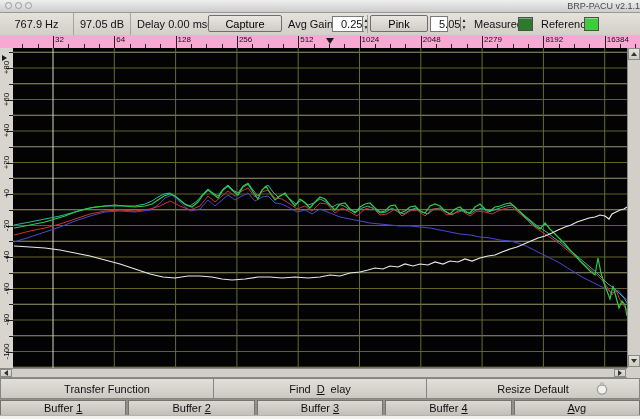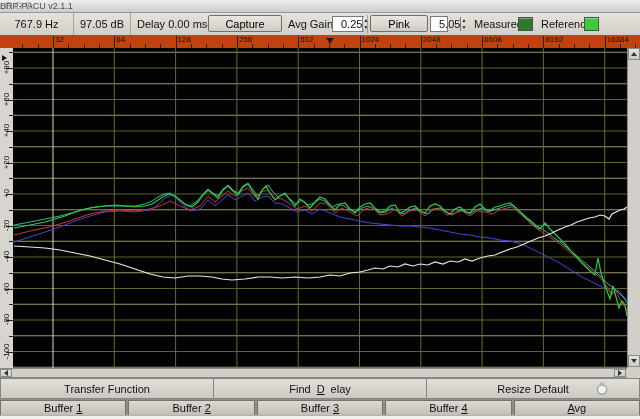--- a/index.html
+++ b/index.html
@@ -4,41 +4,41 @@
 <style>
   html,body{margin:0;padding:0;}
   body{font-family:"Liberation Sans","DejaVu Sans",sans-serif;}
   #app{position:relative;width:640px;height:419px;background:#d6d3cd;overflow:hidden;
        -webkit-user-select:none;user-select:none;}
 
   
   .titlebar{position:absolute;left:0;top:0;width:640px;height:12px;
     background:linear-gradient(#efefef,#cccccc);border-bottom:1px solid #979797;}
   .title{position:absolute;left:0;right:0;top:0;height:12px;line-height:12px;
-    text-align:left;font-size:9px;color:#4a4a4a;}
+    text-align:right;font-size:9px;color:#4a4a4a;}
   .lights{position:absolute;left:5px;top:2px;display:flex;gap:3px;}
   .light{width:7px;height:7px;border-radius:50%;background:#e3e3e3;border:1px solid #9a9a9a;box-sizing:border-box;}
 
   
   .toolbar{position:absolute;left:0;top:13px;width:640px;height:22px;
     background:linear-gradient(#e5e2dc,#d2cfc9);border-bottom:1px solid #8c8c8c;font-size:11px;color:#111;}
   .tb-seg{position:absolute;top:0;height:22px;line-height:22px;text-align:center;border-right:1px solid #a5a5a0;}
   .tb-label{position:absolute;top:0;height:22px;line-height:22px;white-space:nowrap;}
   .tb-btn{position:absolute;top:2px;height:17px;line-height:17px;padding:0 7px;
     background:linear-gradient(#e9e6e0,#cfccc6);border:1px solid #6f6f6b;border-radius:2px;
     font-size:11px;text-align:center;box-sizing:border-box;cursor:default;}
   .spin{position:absolute;top:3px;height:16px;border:1px solid #7a7a76;background:#fff;box-sizing:border-box;display:flex;}
   .spin .val{flex:1;font-size:11px;line-height:14px;padding-left:8px;}
   .stepper{width:11px;border-left:1px solid #7a7a76;display:flex;flex-direction:column;background:linear-gradient(#e9e6e0,#cfccc6);}
   .stepper div{flex:1;font-size:5px;line-height:6px;text-align:center;color:#222;}
   .sep{position:absolute;top:2px;width:1px;height:18px;background:#a0a09a;}
   .swatch{position:absolute;top:4px;width:15px;height:14px;border:1px solid #4e4e4a;box-sizing:border-box;box-shadow:inset 0 1px 0 rgba(255,255,255,.35);}
 
   
-  .hruler{position:absolute;left:0;top:35px;width:640px;height:13px;background:#c2410c;border-bottom:3px solid #14532d;}
+  .hruler{position:absolute;left:0;top:35px;width:640px;height:13px;background:#f9a8d4;border-bottom:3px solid #14532d;}
   .hruler .tick{position:absolute;bottom:0;width:1px;background:#222;}
   .hruler .tick.major{height:12px;}
   .hruler .tick.minor{height:4px;}
   .hruler .lab{position:absolute;top:0px;font-size:8px;color:#111;white-space:nowrap;}
   .hmarker{position:absolute;top:3px;width:0;height:0;border-left:4px solid transparent;
     border-right:4px solid transparent;border-top:6px solid #1a1a1a;}
   .vruler{position:absolute;left:0;top:48px;width:13px;height:320px;background:#d8d5cf;border-right:1px solid #7c7c78;}
   .vruler .tick{position:absolute;right:0;height:1px;background:#222;}
   .vruler .tick.major{width:7px;}
   .vruler .tick.minor{width:4px;}
@@ -127,21 +127,21 @@
       <div class="lab" style="left: 177.6px;">128</div>
       <div class="tick major" style="left: 236.9px;"></div>
       <div class="lab" style="left: 238.9px;">256</div>
       <div class="tick major" style="left: 298.2px;"></div>
       <div class="lab" style="left: 300.2px;">512</div>
       <div class="tick major" style="left: 359.5px;"></div>
       <div class="lab" style="left: 361.5px;">1024</div>
       <div class="tick major" style="left: 420.8px;"></div>
       <div class="lab" style="left: 422.8px;">2048</div>
       <div class="tick major" style="left: 482.1px;"></div>
-      <div class="lab" style="left: 484.1px;">6608</div>
+      <div class="lab" style="left: 484.1px;">2279</div>
       <div class="tick major" style="left: 543.4px;"></div>
       <div class="lab" style="left: 545.4px;">8192</div>
       <div class="tick major" style="left: 604.7px;"></div>
       <div class="lab" style="left: 606.7px;">16384</div>
       <div class="tick minor" style="left: 22.35px;"></div>
       <div class="tick minor" style="left: 37.675px;"></div>
       <div class="tick minor" style="left: 68.325px;"></div>
       <div class="tick minor" style="left: 83.65px;"></div>
       <div class="tick minor" style="left: 98.975px;"></div>
       <div class="tick minor" style="left: 129.625px;"></div>

